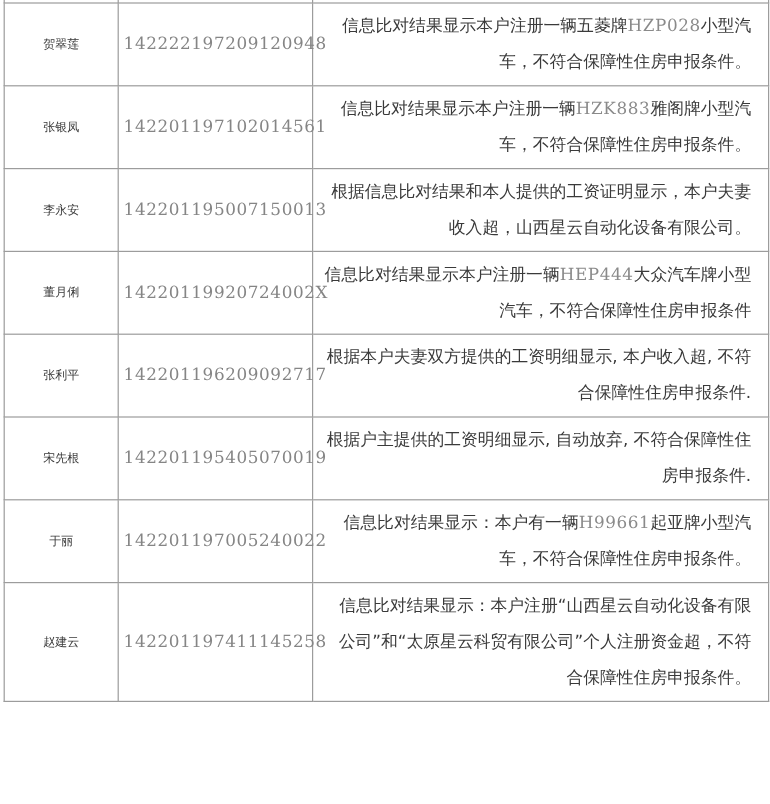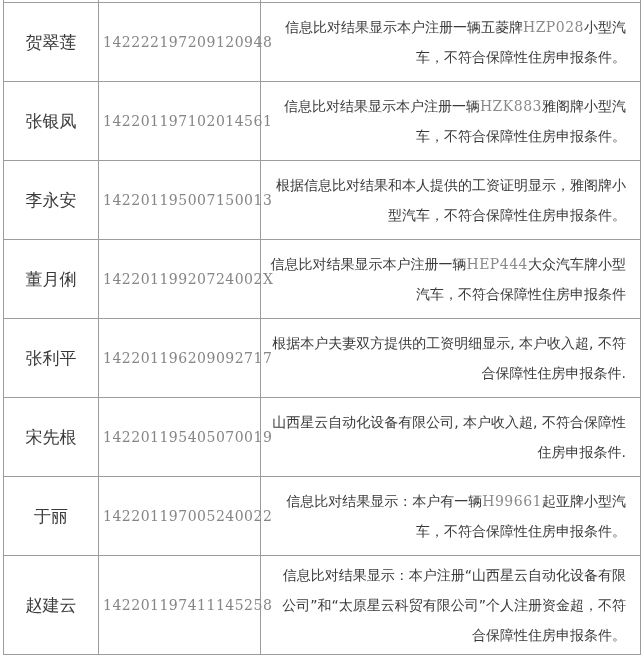--- a/index.html
+++ b/index.html
@@ -28,30 +28,30 @@
   }
   
   tr.edge-top td {
     height: 2px;
     border-top: none;
     padding: 0;
   }
   td.name {
     text-align: center;
     color: #3a3a3a;
-    font-size: 17px;
+    font-size: 10px;
     padding: 2px 4px;
   }
   td.id {
     text-align: center;
     color: #858585;
     font-family: "DejaVu Serif", serif;
     font-size: 14px;
     letter-spacing: 0.5px;
-    padding: 17px 4px;
+    padding: 2px 4px;
   }
   td.reason {
     text-align: right;
     color: #3a3a3a;
     font-size: 14px;
     line-height: 30px;
     padding: 4px 14px 4px 8px;
   }
   td.reason .lat {
     color: #8a8a8a;
@@ -82,36 +82,36 @@
     <td class="reason">信息比对结果显示本户注册一辆五菱牌<span class="lat">HZP028</span>小型汽车，不符合保障性住房申报条件。</td>
   </tr>
         <tr>
     <td class="name">张银凤</td>
     <td class="id">142201197102014561</td>
     <td class="reason">信息比对结果显示本户注册一辆<span class="lat">HZK883</span>雅阁牌小型汽车，不符合保障性住房申报条件。</td>
   </tr>
         <tr>
     <td class="name">李永安</td>
     <td class="id">142201195007150013</td>
-    <td class="reason">根据信息比对结果和本人提供的工资证明显示，雅阁牌小型汽车，不符合保障性住房申报条件。</td>
+    <td class="reason">根据信息比对结果和本人提供的工资证明显示，本户夫妻收入超，山西星云自动化设备有限公司。</td>
   </tr>
         <tr>
     <td class="name">董月俐</td>
     <td class="id">14220119920724002X</td>
     <td class="reason">信息比对结果显示本户注册一辆<span class="lat">HEP444</span>大众汽车牌小型汽车，不符合保障性住房申报条件</td>
   </tr>
         <tr>
     <td class="name">张利平</td>
     <td class="id">142201196209092717</td>
     <td class="reason">根据本户夫妻双方提供的工资明细显示, 本户收入超, 不符合保障性住房申报条件.</td>
   </tr>
         <tr>
     <td class="name">宋先根</td>
     <td class="id">142201195405070019</td>
-    <td class="reason">山西星云自动化设备有限公司, 本户收入超, 不符合保障性住房申报条件.</td>
+    <td class="reason">根据户主提供的工资明细显示, 自动放弃, 不符合保障性住房申报条件.</td>
   </tr>
         <tr>
     <td class="name">于丽</td>
     <td class="id">142201197005240022</td>
     <td class="reason">信息比对结果显示：本户有一辆<span class="lat">H99661</span>起亚牌小型汽车，不符合保障性住房申报条件。</td>
   </tr>
         <tr>
     <td class="name">赵建云</td>
     <td class="id">142201197411145258</td>
     <td class="reason">信息比对结果显示：本户注册“山西星云自动化设备有限公司”和“太原星云科贸有限公司”个人注册资金超，不符合保障性住房申报条件。</td>

